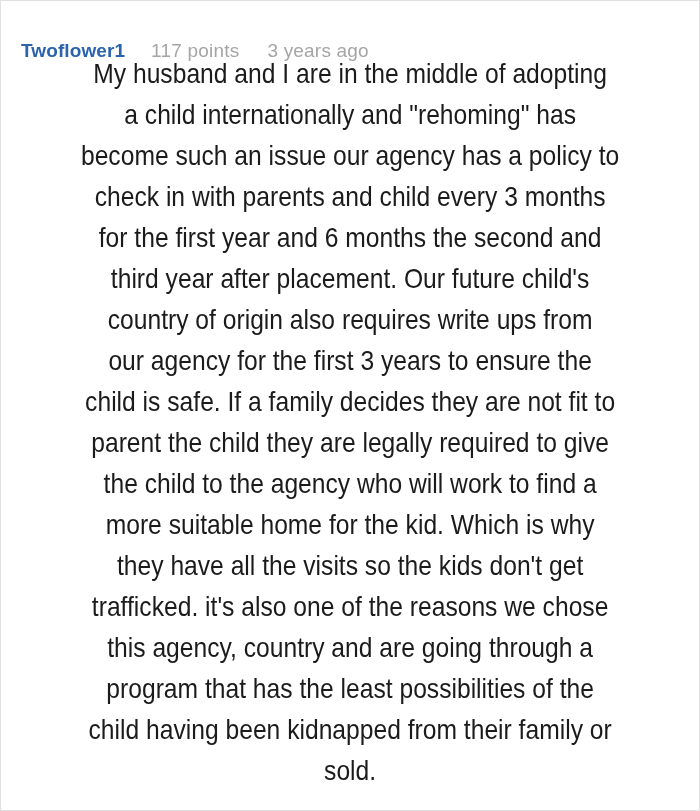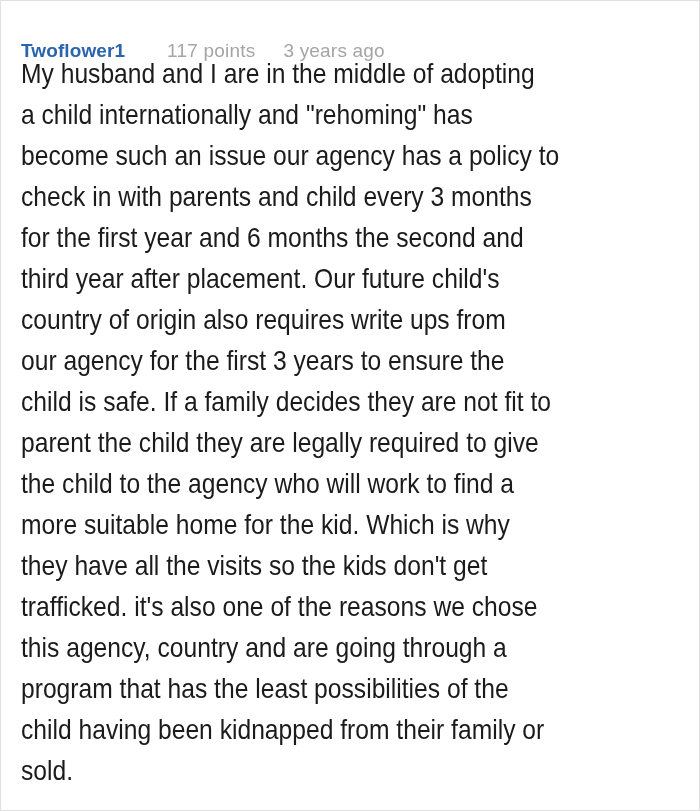--- a/index.html
+++ b/index.html
@@ -14,20 +14,21 @@
     font-family: "Liberation Sans", sans-serif;
   }
   .comment-card {
     box-sizing: border-box;
     width: 700px;
     height: 811px;
     background: #ffffff;
     border: 1px solid var(--card-border, #e0e0e0);
     padding: 19px 9px 0 20px;
     overflow: hidden;
+    text-align: center;
   }
   .comment-header {
     display: flex;
     align-items: baseline;
     height: 26px;
     margin-bottom: 7px;
   }
   .username {
     font-size: 19px;
     font-weight: 700;
@@ -35,21 +36,21 @@
     text-decoration: none;
     letter-spacing: 0.1px;
     cursor: pointer;
   }
   .meta {
     font-size: 19px;
     font-weight: 400;
     color: var(--meta-gray, #a5a5a5);
     letter-spacing: 0.2px;
   }
-  .meta.points { margin-left: 42px; }
+  .meta.points { margin-left: 26px; }
   .meta.age    { margin-left: 28px; margin-top: 20px; }
   .comment-body {
     font-size: 28px;
     line-height: 41px;
     color: var(--body-text, #1b1b1b);
     white-space: pre;
     width: 748px;
     transform: scaleX(0.88);
     transform-origin: 0 0;
     letter-spacing: 0px;

